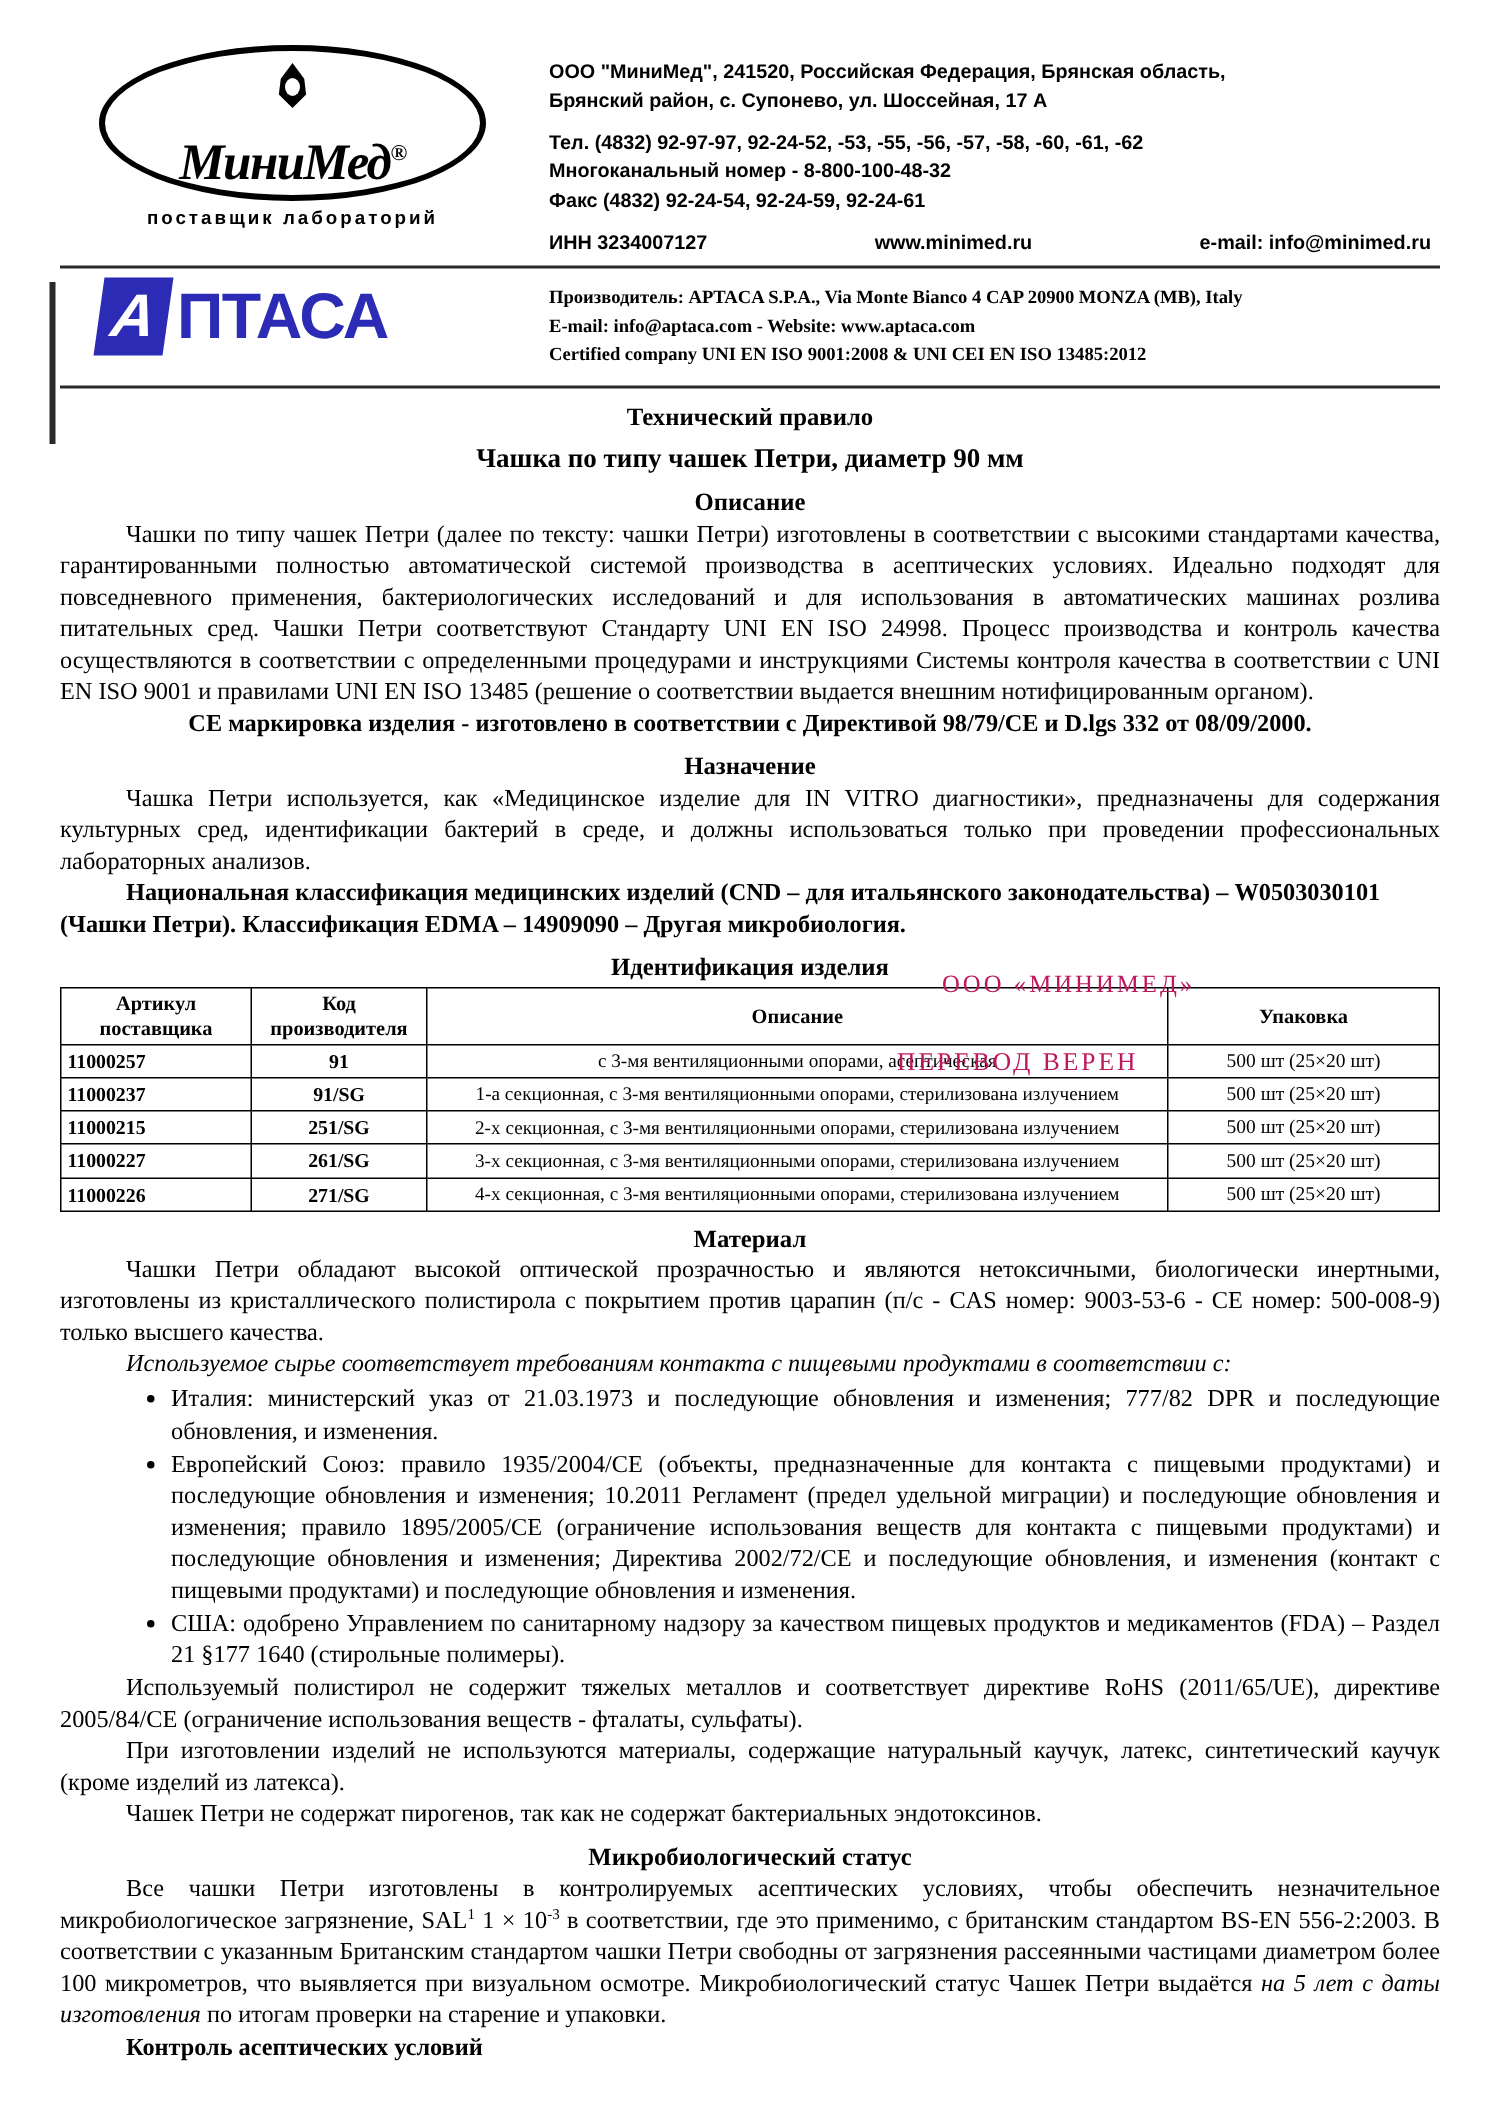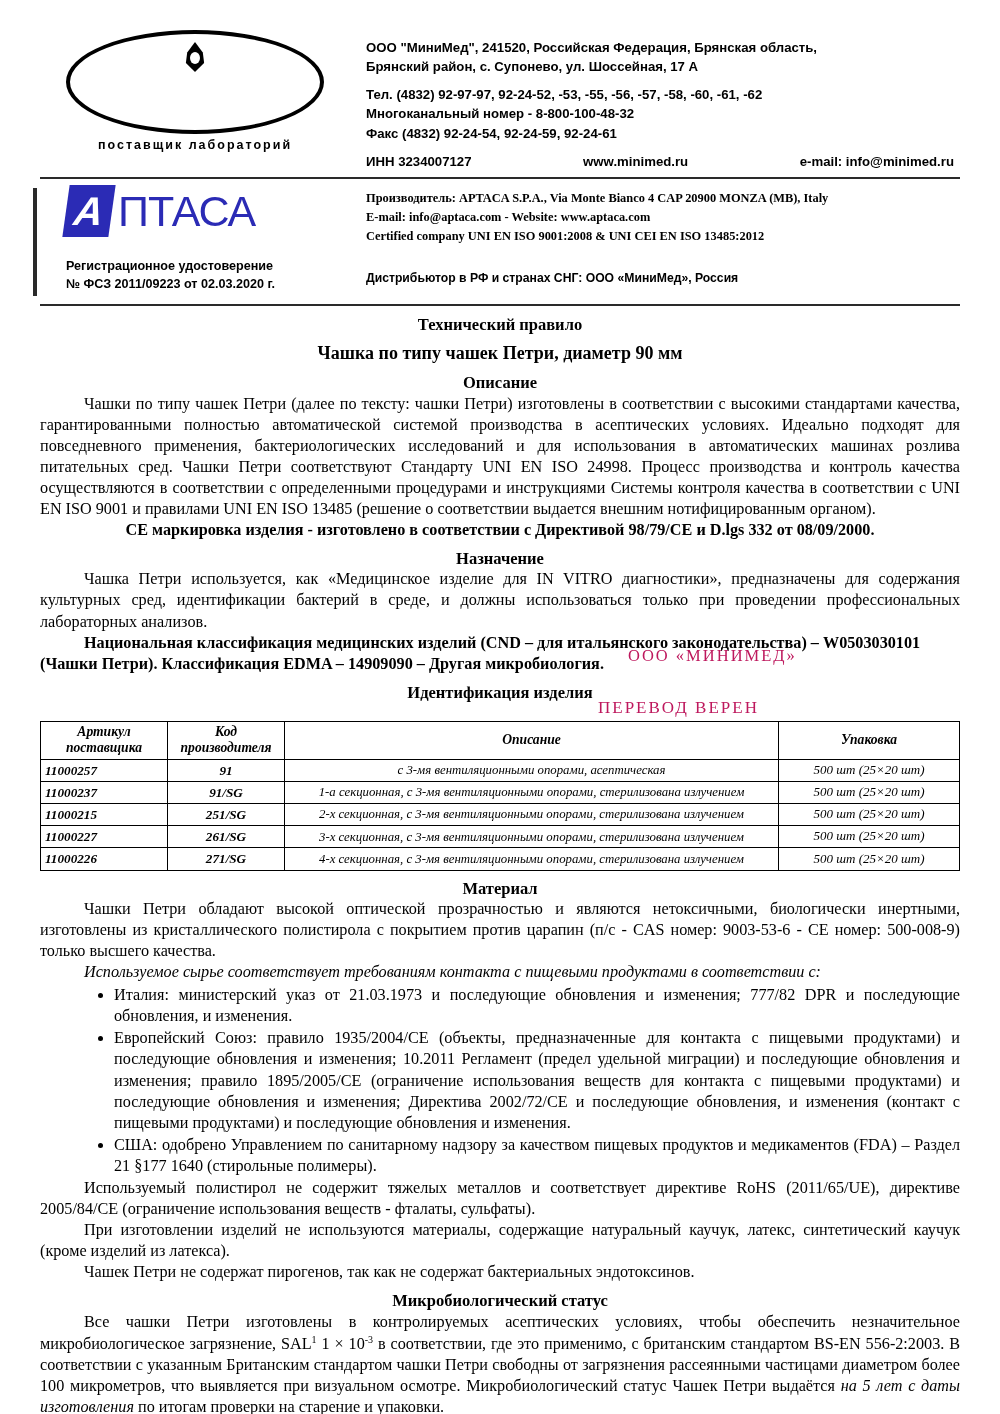--- a/index.html
+++ b/index.html
@@ -135,21 +135,21 @@
     font-weight: bold;
     font-style: italic;
     text-align: center;
     line-height: 52px;
     transform: skewX(-8deg);
     margin-right: 6px;
   }
   .aptaca-text {
     font-family: "Liberation Sans", sans-serif;
     font-size: 43px;
-    font-weight: normal;
+    font-weight: bold;
     color: #2b2bb5;
     letter-spacing: -1px;
     line-height: 52px;
   }
   .aptaca-info {
     flex: 1;
     font-family: Liberation Serif, serif;
     font-size: 12.4px;
     font-weight: bold;
     line-height: 1.55;
@@ -237,23 +237,22 @@
     position: absolute;
     left: 598px;
     top: 698px;
     font-size: 17px;
   }
 
   
   table.ident {
     width: 100%;
     border-collapse: collapse;
-    margin-top: 18px;
+    margin-top: 3px;
     font-size: 13.2px;
-    font-style: italic;
   }
   table.ident th, table.ident td {
     border: 1px solid #000;
     padding: 2px 4px;
     vertical-align: middle;
   }
   table.ident th {
     font-weight: bold;
     text-align: center;
     font-size: 13.6px;
@@ -279,20 +278,21 @@
 
 <div class="page">
 
   <div class="left-bar"></div>
 
   <div class="header-top">
     <div class="logo-block">
       <div class="logo-oval">
         <div class="flame"></div>
         <div class="flame-inner"></div>
+        <div class="logo-word"><span>МиниМед</span><span class="logo-reg">®</span></div>
       </div>
       <div class="logo-sub">поставщик лабораторий</div>
     </div>
 
     <div class="contact-block">
       <div>ООО "МиниМед", 241520, Российская Федерация, Брянская область,</div>
       <div>Брянский район, с. Супонево, ул. Шоссейная, 17 А</div>
       <div class="line-sp">Тел. (4832) 92-97-97, 92-24-52, -53, -55, -56, -57, -58, -60, -61, -62</div>
       <div>Многоканальный номер - 8-800-100-48-32</div>
       <div>Факс (4832) 92-24-54, 92-24-59, 92-24-61</div>
@@ -311,27 +311,20 @@
       <div class="aptaca-a">A</div>
       <div class="aptaca-text">ПТАСА</div>
     </div>
     <div class="aptaca-info">
       <div>Производитель: APTACA S.P.A., Via Monte Bianco 4 CAP 20900 MONZA (MB), Italy</div>
       <div>E-mail: info@aptaca.com - Website: www.aptaca.com</div>
       <div>Certified company UNI EN ISO 9001:2008 &amp; UNI CEI EN ISO 13485:2012</div>
     </div>
   </div>
 
-  <div class="reg-row">
-    <div class="reg-left">
-      <div>Регистрационное удостоверение</div>
-      <div>№ ФСЗ 2011/09223 от 02.03.2020 г.</div>
-    </div>
-    <div class="reg-right">Дистрибьютор в РФ и странах СНГ: ООО «МиниМед», Россия</div>
-  </div>
 
   <hr class="hr-thick2">
 
   <div class="doc-body">
 
     <div class="ctr-bold title1">Технический правило</div>
     <div class="ctr-bold title2">Чашка по типу чашек Петри, диаметр 90 мм</div>
 
     <div class="ctr-bold sect">Описание</div>
     <p class="para">Чашки по типу чашек Петри (далее по тексту: чашки Петри) изготовлены в соответствии с высокими стандартами качества, гарантированными полностью автоматической системой производства в асептических условиях. Идеально подходят для повседневного применения, бактериологических исследований и для использования в автоматических машинах розлива питательных сред. Чашки Петри соответствуют Стандарту UNI EN ISO 24998. Процесс производства и контроль качества осуществляются в соответствии с определенными процедурами и инструкциями Системы контроля качества в соответствии с UNI EN ISO 9001 и правилами UNI EN ISO 13485 (решение о соответствии выдается внешним нотифицированным органом).</p>

